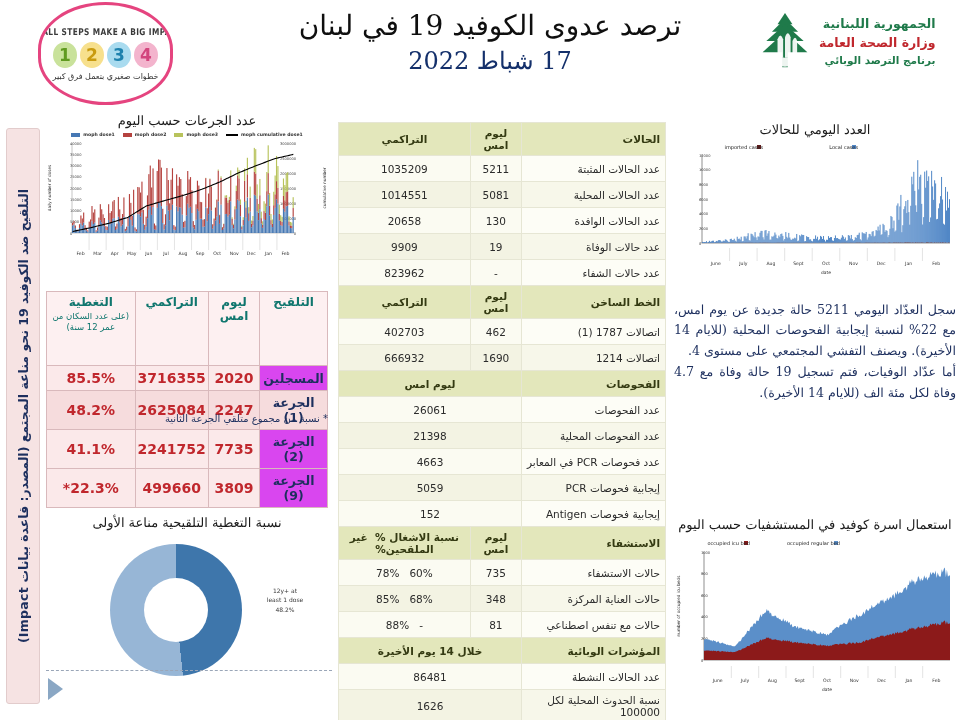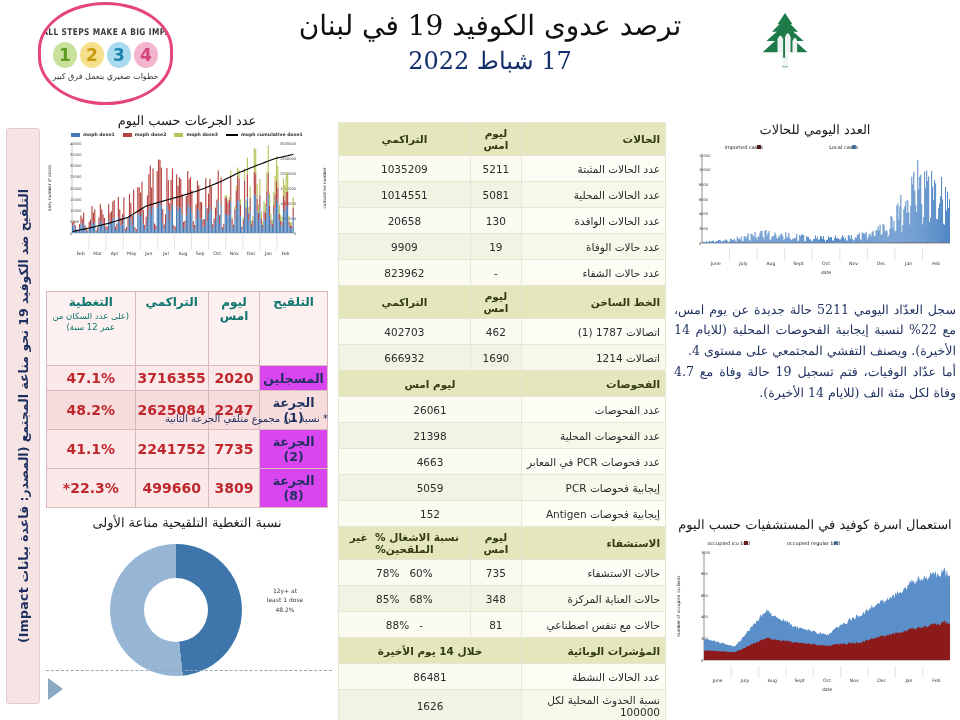--- a/index.html
+++ b/index.html
@@ -166,20 +166,25 @@
       </div>
       <div class="li-bot">خطوات صغيري بتعمل فرق كبير</div>
     </div>
 
     <div class="title-block">
       <div class="t1">ترصد عدوى الكوفيد 19 في لبنان</div>
       <div class="t2">17 شباط  2022</div>
     </div>
 
     <div class="moph">
+      <div class="moph-txt">
+        <div class="m1">الجمهورية اللبنانية</div>
+        <div class="m2">وزارة الصحة العامة</div>
+        <div class="m3">برنامج الترصد الوبائي</div>
+      </div>
       <svg class="cedar" viewBox="0 0 60 66">
         <g fill="#1f7a4a">
           <polygon points="30,2 38,14 22,14"></polygon>
           <polygon points="30,8 44,22 16,22"></polygon>
           <polygon points="30,14 50,32 10,32"></polygon>
           <polygon points="30,22 54,44 6,44"></polygon>
           <rect x="27" y="42" width="6" height="18"></rect>
         </g>
         <g fill="#ffffff" opacity="0.92">
           <path d="M22 30 q3 -8 6 0 v20 h-6 z"></path>
@@ -664,36 +669,36 @@
             <span>التغطية</span>
             <span class="sub">(على عدد السكان من عمر 12 سنة)</span>
           </th>
         </tr>
       </thead>
       <tbody>
         <tr>
           <td class="rowlab">المسجلين</td>
           <td>2020</td>
           <td>3716355</td>
-          <td>47.1%</td>
+          <td>85.5%</td>
         </tr>
         <tr>
           <td class="rowlab">الجرعة (1)</td>
           <td>2247</td>
           <td>2625084</td>
           <td>48.2%</td>
         </tr>
         <tr>
           <td class="rowlab">الجرعة (2)</td>
           <td>7735</td>
           <td>2241752</td>
           <td>41.1%</td>
         </tr>
         <tr>
-          <td class="rowlab">الجرعة (8)</td>
+          <td class="rowlab">الجرعة (9)</td>
           <td>3809</td>
           <td>499660</td>
           <td>22.3%*</td>
         </tr>
       </tbody>
     </table>
     <div class="vax-note">* نسبة من مجموع متلقي الجرعة الثانية</div>
 
     <div id="donut-wrap">
       <div class="chart-title dtitle">نسبة التغطية التلقيحية مناعة الأولى</div>

